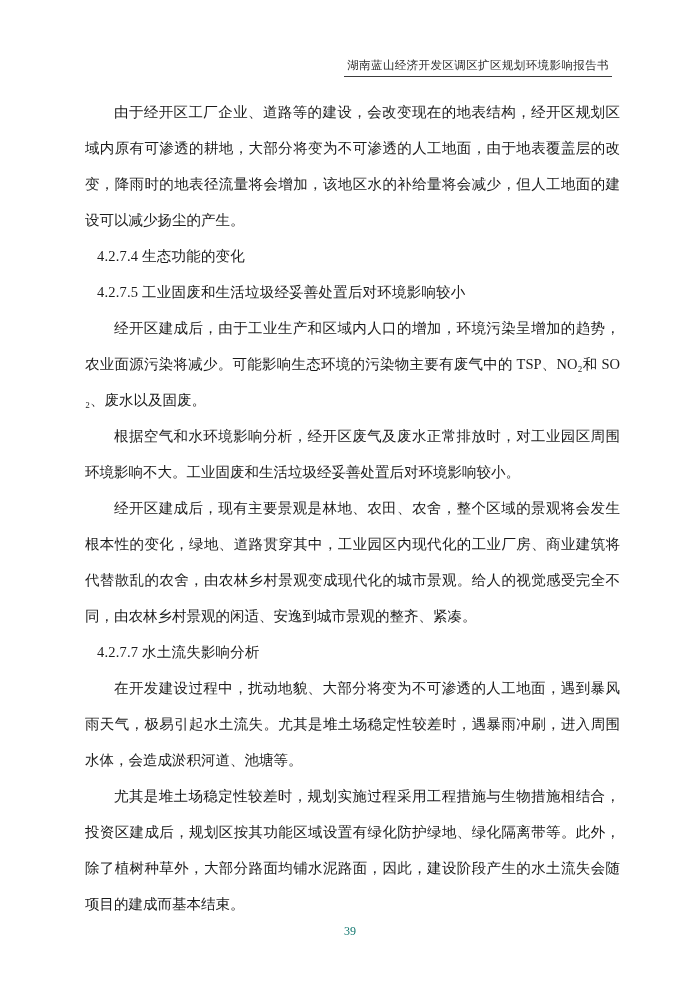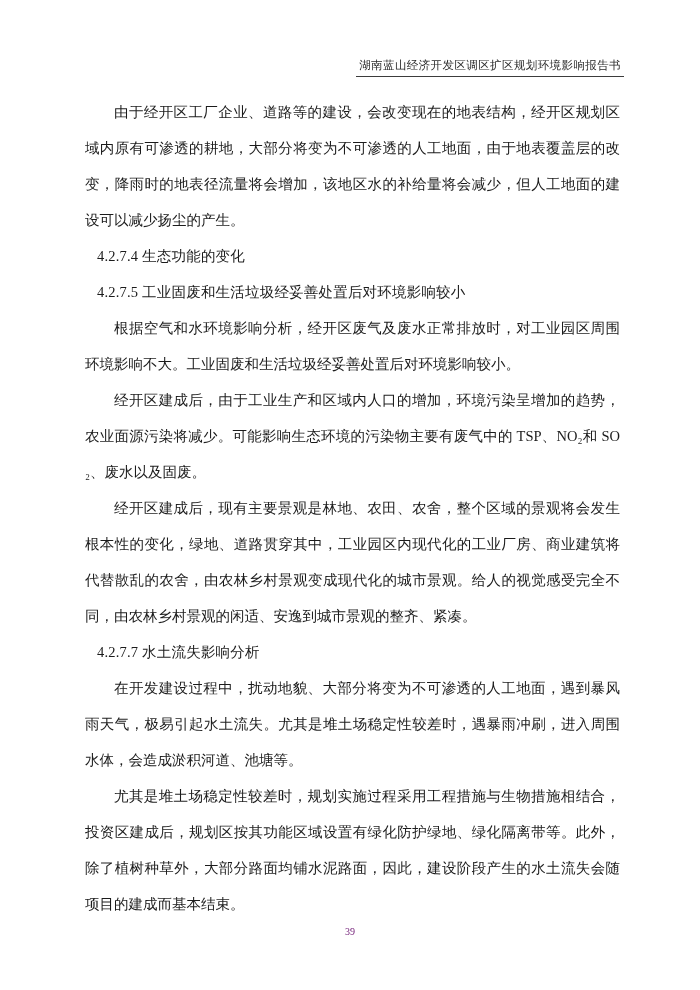--- a/index.html
+++ b/index.html
@@ -12,21 +12,21 @@
     width: 700px;
     height: 990px;
     background: #ffffff;
     color: #1b1b1b;
     font-family: "Liberation Serif", "DejaVu Serif", serif;
     overflow: hidden;
   }
   .header {
     position: absolute;
     top: 55px;
-    right: 76px;
+    right: 88px;
     text-align: center;
   }
   .header-text {
     display: inline-block;
     font-size: 11.5px;
     letter-spacing: 0.4px;
     color: #2a2a2a;
     border-bottom: 1.5px solid #3c3c3c;
     padding: 0 3px 3px 3px;
     white-space: nowrap;
@@ -56,39 +56,39 @@
     margin-left: 12px;
   }
   .footer {
     position: absolute;
     left: 0;
     top: 921px;
     width: 700px;
     text-align: center;
   }
   .page-number {
-    font-size: 10px;
-    color: #701a75;
+    font-size: 12px;
+    color: #0f766e;
   }
 </style>
 </head>
 <body>
 
 <div class="page">
 
   <div class="header">
     <span class="header-text">湖南蓝山经济开发区调区扩区规划环境影响报告书</span>
   </div>
 
   <div class="content">
     <p class="para">由于经开区工厂企业、道路等的建设，会改变现在的地表结构，经开区规划区域内原有可渗透的耕地，大部分将变为不可渗透的人工地面，由于地表覆盖层的改变，降雨时的地表径流量将会增加，该地区水的补给量将会减少，但人工地面的建设可以减少扬尘的产生。</p>
     <h3 class="heading">4.2.7.4 生态功能的变化</h3>
     <h3 class="heading">4.2.7.5 工业固废和生活垃圾经妥善处置后对环境影响较小</h3>
+    <p class="para">经开区建成后，由于工业生产和区域内人口的增加，环境污染呈增加的趋势，农业面源污染将减少。可能影响生态环境的污染物主要有废气中的 TSP、NO₂和 SO₂、废水以及固废。</p>
     <p class="para">根据空气和水环境影响分析，经开区废气及废水正常排放时，对工业园区周围环境影响不大。工业固废和生活垃圾经妥善处置后对环境影响较小。</p>
-    <p class="para">经开区建成后，由于工业生产和区域内人口的增加，环境污染呈增加的趋势，农业面源污染将减少。可能影响生态环境的污染物主要有废气中的 TSP、NO₂和 SO₂、废水以及固废。</p>
     <p class="para">经开区建成后，现有主要景观是林地、农田、农舍，整个区域的景观将会发生根本性的变化，绿地、道路贯穿其中，工业园区内现代化的工业厂房、商业建筑将代替散乱的农舍，由农林乡村景观变成现代化的城市景观。给人的视觉感受完全不同，由农林乡村景观的闲适、安逸到城市景观的整齐、紧凑。</p>
     <h3 class="heading">4.2.7.7 水土流失影响分析</h3>
     <p class="para">在开发建设过程中，扰动地貌、大部分将变为不可渗透的人工地面，遇到暴风雨天气，极易引起水土流失。尤其是堆土场稳定性较差时，遇暴雨冲刷，进入周围水体，会造成淤积河道、池塘等。</p>
     <p class="para">尤其是堆土场稳定性较差时，规划实施过程采用工程措施与生物措施相结合，投资区建成后，规划区按其功能区域设置有绿化防护绿地、绿化隔离带等。此外，除了植树种草外，大部分路面均铺水泥路面，因此，建设阶段产生的水土流失会随项目的建成而基本结束。</p>
   </div>
 
   <div class="footer">
     <span class="page-number">39</span>
   </div>
 

